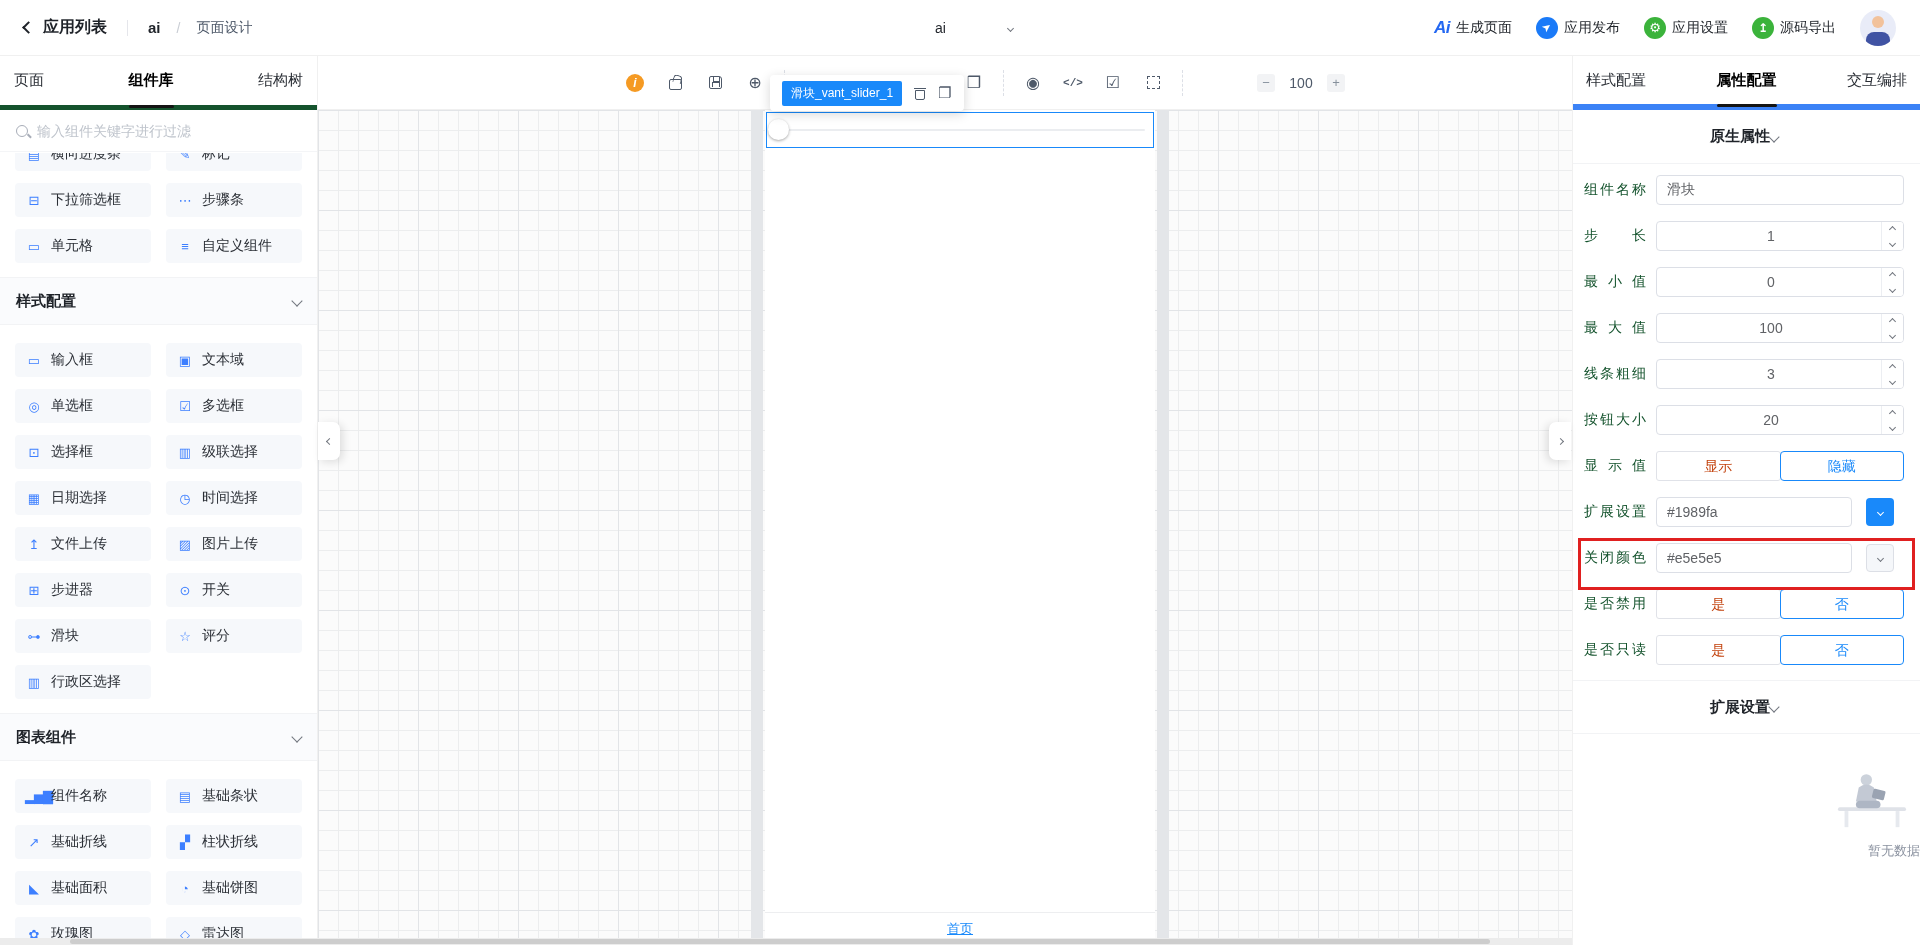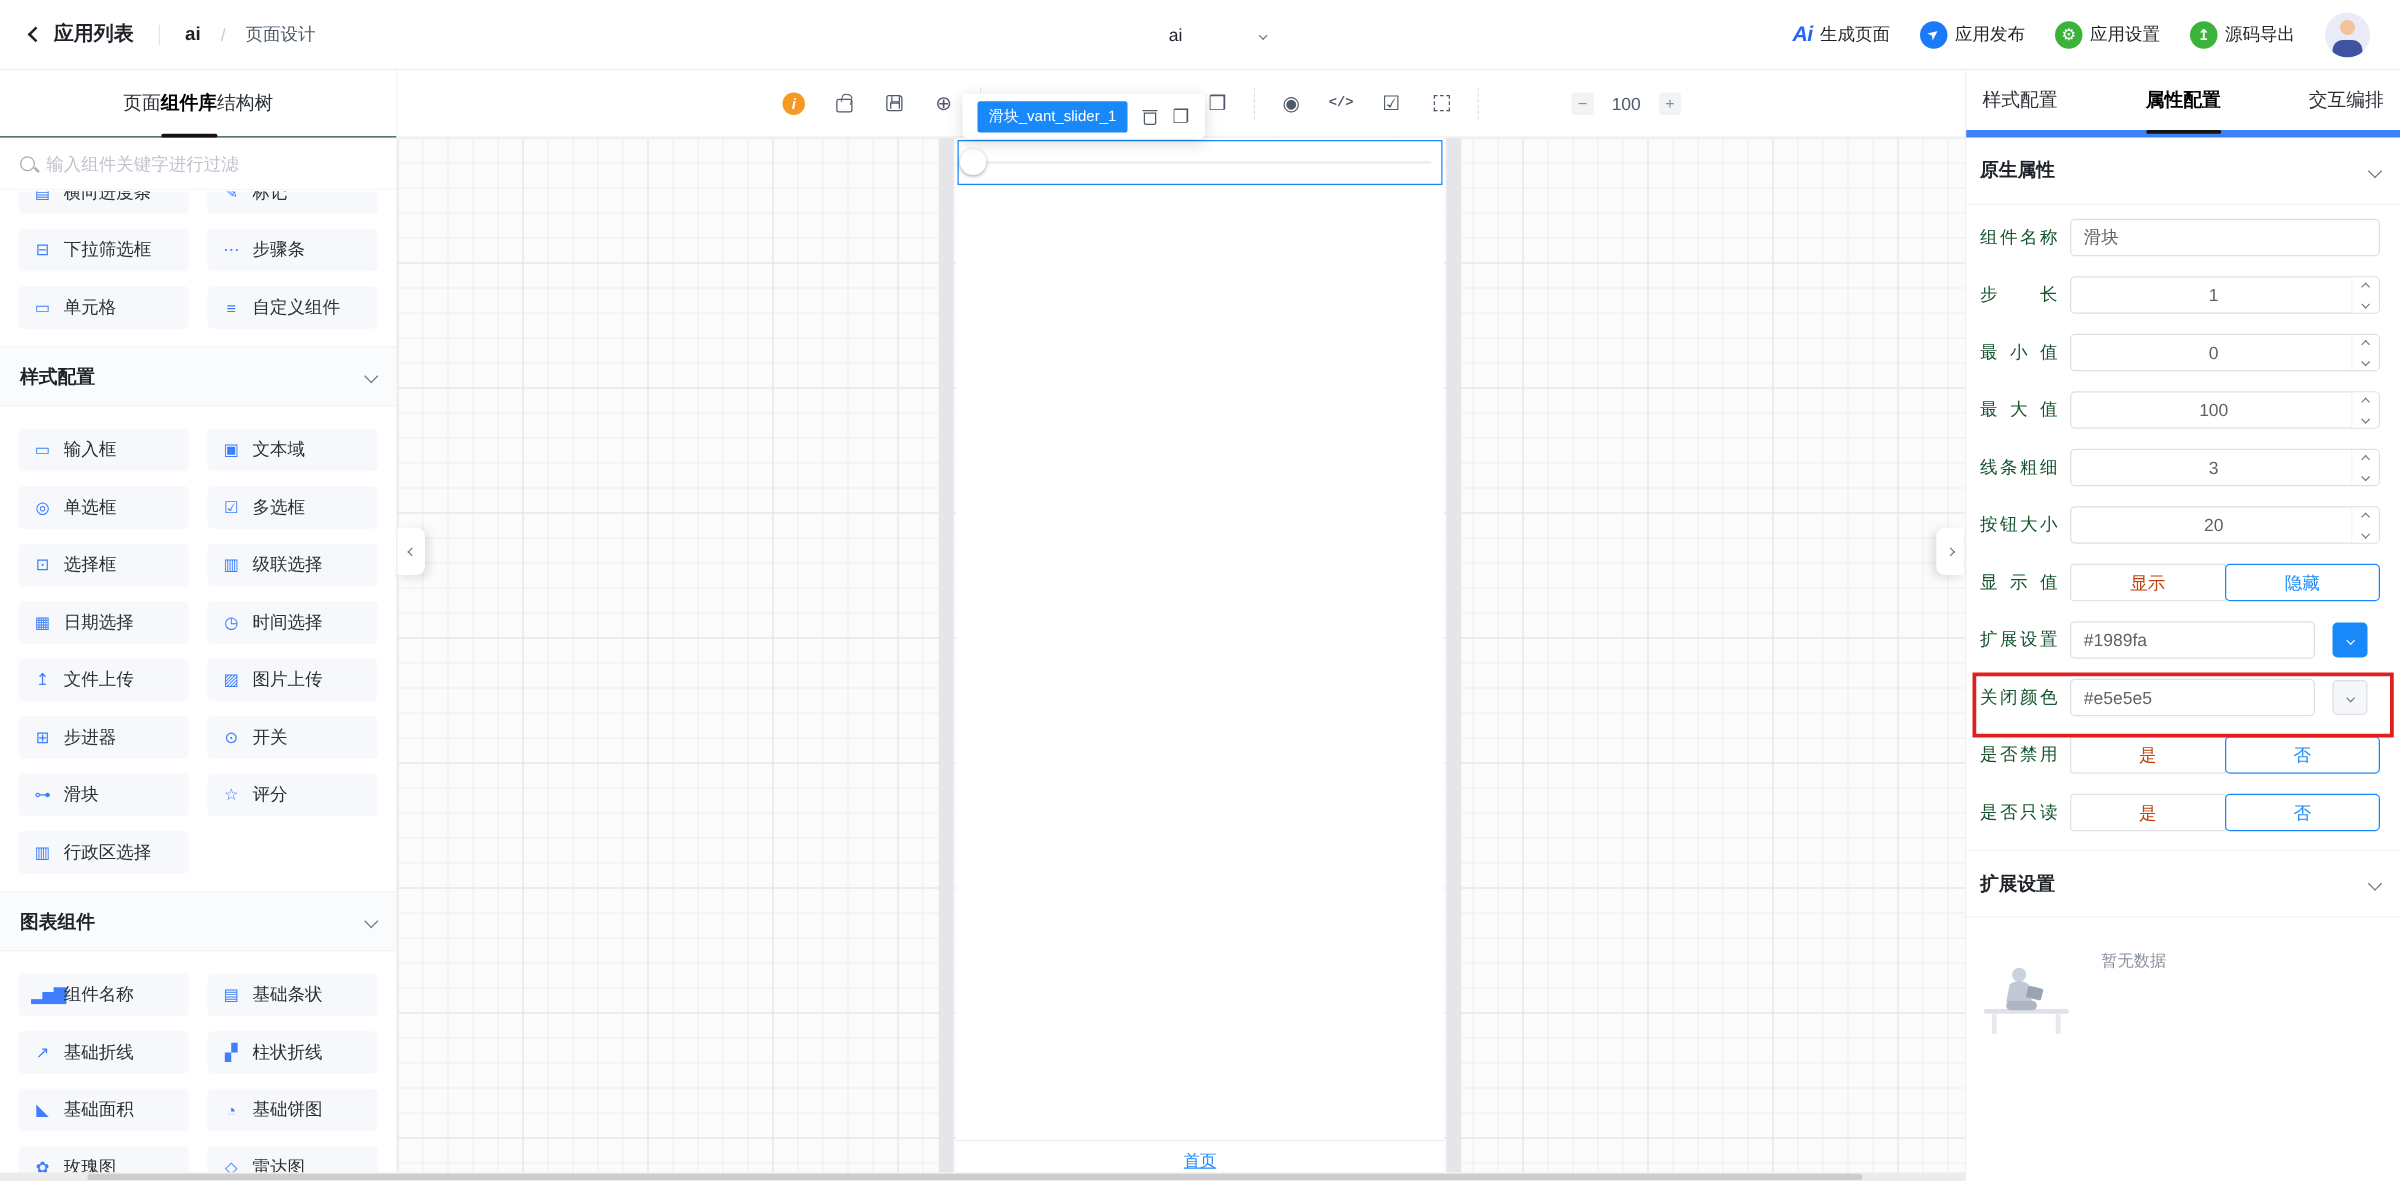--- a/index.html
+++ b/index.html
@@ -29,21 +29,21 @@
   .circle-ic{width:22px;height:22px;border-radius:50%;color:#fff;display:flex;align-items:center;justify-content:center;font-size:12px}
   .ic-publish{background:#1a7af8}.ic-publish i{display:inline-block;font-style:normal;transform:rotate(-38deg);font-size:11px}
   .ic-settings{background:#3bb33b;font-size:13px}
   .ic-export{background:#3bb33b;font-weight:bold}
   .avatar{width:36px;height:36px;border-radius:50%;background:#e9ecf8;position:relative;overflow:hidden}
   .avatar::before{content:"";position:absolute;top:6px;left:12px;width:12px;height:12px;border-radius:50%;background:#f2c29b}
   .avatar::after{content:"";position:absolute;bottom:0;left:6px;width:24px;height:14px;border-radius:8px 8px 0 0;background:#4053a3}
 
   
   .sidebar{position:absolute;left:0;top:56px;width:318px;bottom:0;background:#fff;border-right:1px solid #f0f0f0}
-  .side-tabs{height:54px;border-bottom:1px solid #14532d;display:flex;align-items:center;justify-content:center;padding:0 14px}
+  .side-tabs{height:54px;border-bottom:5px solid #14532d;display:flex;align-items:center;justify-content:space-between;padding:0 14px}
   .side-tab{position:relative;height:54px;display:flex;align-items:center;font-size:15px;color:#2b2f36;cursor:pointer}
   .side-tab.active{font-weight:bold;color:#000}
   .side-tab.active::after{content:"";position:absolute;left:0;right:0;bottom:0;height:3px;background:#141414;border-radius:2px}
   .side-search{height:42px;display:flex;align-items:center;gap:9px;padding:0 16px;border-bottom:1px solid #f4f5f7}
   .search-glyph{width:12px;height:12px;border:1.6px solid #a8adb8;border-radius:50%;position:relative;flex:none}
   .search-glyph::after{content:"";position:absolute;width:5px;height:1.6px;background:#a8adb8;transform:rotate(45deg);right:-5px;bottom:-1px}
   .side-search input{border:none;outline:none;flex:1;font-size:14px;color:#1f2329;font-family:inherit}
   .side-search input::placeholder{color:#bfc4cc}
   .clist{position:absolute;top:97px;bottom:7px;left:0;right:0;overflow:hidden}
   .clist-inner{margin-top:-16px}
@@ -96,21 +96,21 @@
   .collapse-handle.r{right:1px;border-radius:7px 0 0 7px;box-shadow:-3px 2px 8px rgba(0,0,0,.12)}
   .hscrollbar{position:absolute;left:0;top:938px;width:1572px;height:7px;background:#ececec;z-index:35}
   .hscroll-thumb{position:absolute;left:70px;width:1420px;top:1px;height:5px;background:#cdcdcd;border-radius:3px}
 
   
   .panel{position:absolute;left:1572px;top:56px;width:348px;bottom:0;background:#fff;border-left:1px solid #f0f0f0}
   .panel-tabs{height:54px;border-bottom:6px solid #3b82f6;display:flex;align-items:center;justify-content:space-between;padding:0 13px}
   .panel-tab{position:relative;height:54px;display:flex;align-items:center;font-size:15px;color:#2b2f36;cursor:pointer}
   .panel-tab.active{font-weight:bold;color:#000}
   .panel-tab.active::after{content:"";position:absolute;left:0;right:0;bottom:0;height:3px;background:#141414;border-radius:2px}
-  .psec-head{height:54px;display:flex;align-items:center;justify-content:space-between;padding:0 16px 0 11px;font-weight:bold;font-size:15px;border-bottom:1px solid #f2f3f5}
+  .psec-head{height:54px;display:flex;align-items:center;justify-content:center;padding:0 16px 0 11px;font-weight:bold;font-size:15px;border-bottom:1px solid #f2f3f5}
   .fields{padding:2px 16px 0 11px}
   .frow{display:flex;align-items:center;height:32px;margin:14px 0}
   .frow:first-child{margin-top:8px}
   .flabel{width:62px;flex:none;font-size:14px;color:#14532d;text-align:justify;text-align-last:justify}
   .fctrl{margin-left:10px;width:250px;display:flex;align-items:center;position:relative}
   .tinput,.ninput,.cinput{height:30px;border:1px solid #dcdfe6;border-radius:4px;font-size:14px;color:#606266;outline:none;background:#fff;font-family:inherit}
   .tinput{width:100%;padding:0 10px}
   .numwrap{position:relative;width:100%}
   .ninput{width:100%;text-align:center;padding:0 24px 0 6px}
   .spin{position:absolute;right:1px;top:1px;bottom:1px;width:22px;border-left:1px solid #eceef2;display:flex;flex-direction:column;background:#fff;border-radius:0 3px 3px 0}
@@ -118,21 +118,21 @@
   .toggle{display:flex;width:100%}
   .topt{flex:1;height:30px;line-height:28px;text-align:center;border:1px solid #e0e2e8;background:#fff;color:#c2410c;font-size:14px;cursor:pointer;border-radius:3px}
   .topt + .topt{margin-left:-1px}
   .topt.sel{border-color:#1989fa;color:#1989fa;z-index:1;border-radius:4px}
   .cinput{width:196px;padding:0 10px}
   .swatch{width:28px;height:28px;border-radius:4px;margin-left:14px;display:flex;align-items:center;justify-content:center;cursor:pointer;flex:none}
   .swatch.open{background:#1989fa}
   .swatch.closed{background:#f5f7fa;border:1px solid #dcdfe6}
   .annotation{position:absolute;left:5px;top:482px;width:337px;height:52px;border:3px solid #e02020;z-index:9;pointer-events:none}
   .ext-head{margin-top:14px;border-top:1px solid #f2f3f5}
-  .empty-wrap{margin-top:26px;display:flex;flex-direction:row;align-items:flex-start;gap:12px}
+  .empty-wrap{margin-top:26px;display:flex;flex-direction:column;align-items:flex-end;gap:12px}
   .empty-text{font-size:13px;color:#8a919f}
 </style>
 </head>
 <body>
 
 <div class="topbar">
   <div class="tb-left">
     <span class="chev left dark"></span>
     <span class="tb-back-label">应用列表</span>
     <span class="tb-divider"></span>

